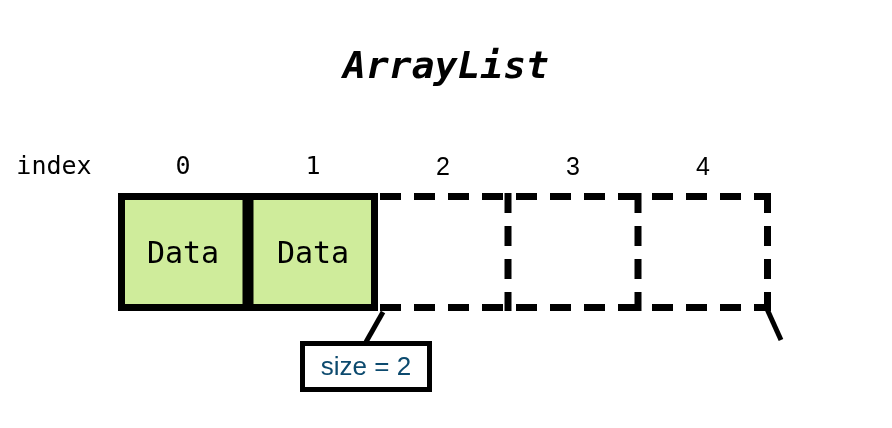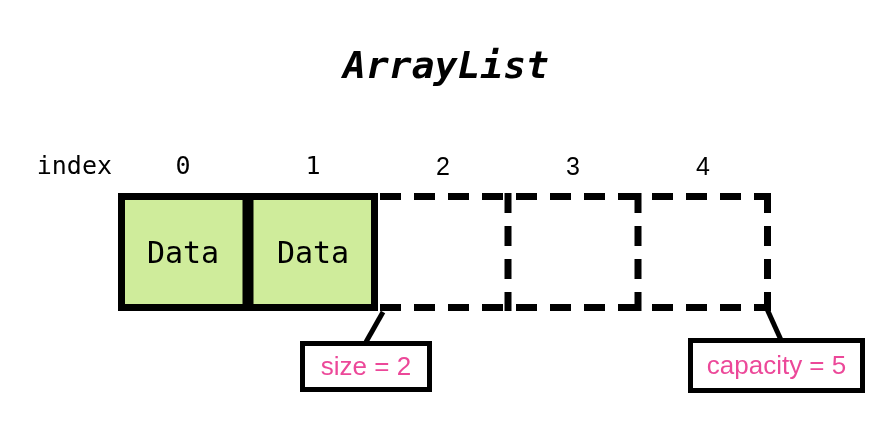--- a/index.html
+++ b/index.html
@@ -29,24 +29,24 @@
     font-family: "DejaVu Sans Mono", monospace;
     font-style: italic;
     font-weight: 700;
     font-size: 38px;
     line-height: 46px;
     color: #000;
     white-space: pre;
   }
   .index-label {
     position: absolute;
-    left: 24px;
+    left: 10px;
     top: 152px;
     width: 88px;
-    text-align: right;
+    text-align: center;
     font-family: "DejaVu Sans Mono", monospace;
     font-size: 25px;
     line-height: 28px;
     color: #000;
   }
   .idx {
     position: absolute;
     top: 152px;
     width: 130px;
     text-align: center;
@@ -77,21 +77,21 @@
   .callout-box {
     position: absolute;
     box-sizing: border-box;
     background: #ffffff;
     border: 5px solid #000000;
     display: flex;
     align-items: center;
     justify-content: center;
     font-family: "Liberation Sans", sans-serif;
     font-size: 26px;
-    color: #ec4899;
+    color: #0c4a6e;
     white-space: pre;
   }
   .size-box {
     left: 300px;
     top: 341px;
     width: 132px;
     height: 51px;
   }
   .capacity-box {
     left: 688px;
@@ -131,17 +131,14 @@
   <div class="idx sans i3">3</div>
   <div class="idx sans i4">4</div>
 
   <div class="cell-label c0">Data</div>
   <div class="cell-label c1">Data</div>
 
   <div class="callout-box size-box">
     <span>size = 2</span>
   </div>
 
-  <div class="callout-box capacity-box">
-    <span>capacity = 5</span>
-  </div>
 
 </div>
 
 </body></html>

